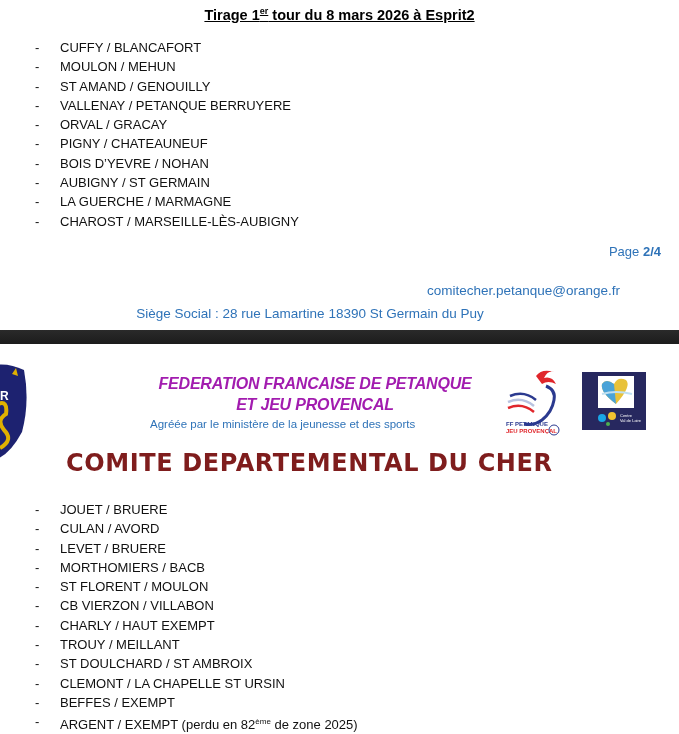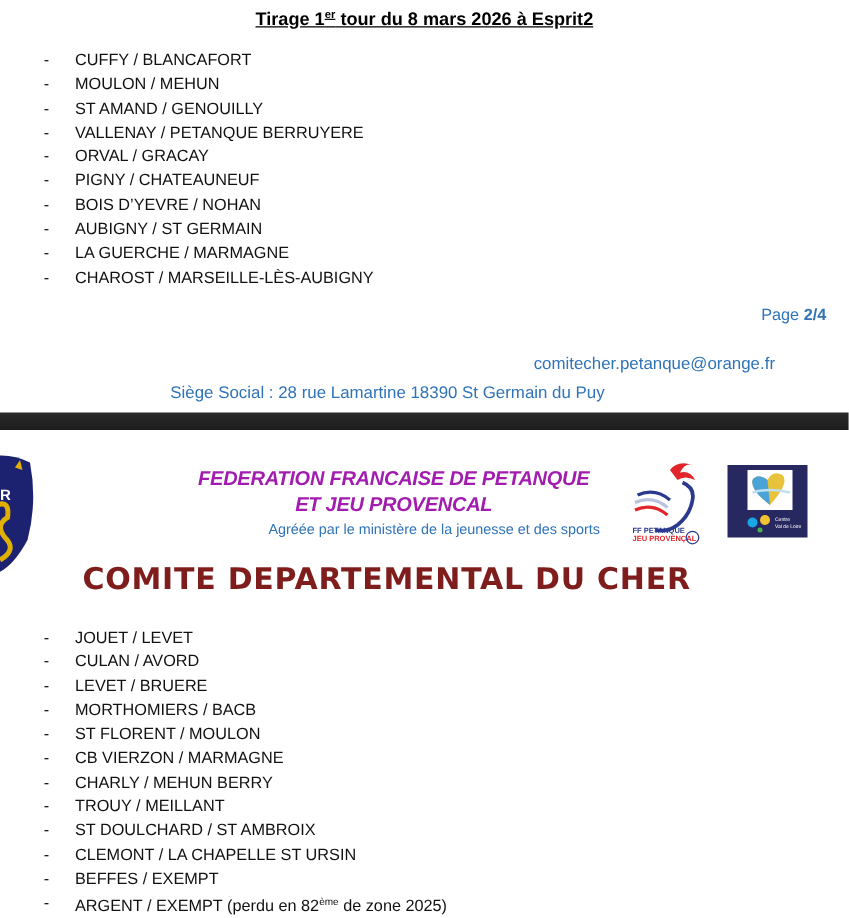--- a/index.html
+++ b/index.html
@@ -34,21 +34,21 @@
     .sep {
       left:0; top:330px; width:679px; height:14px;
       background:linear-gradient(#2a2a2a,#1c1c1c);
     }
     .fed1, .fed2 {
       left:150px; width:330px; text-align:center; font-weight:bold; font-style:italic;
       color:#a21caf; font-size:16px; font-family:"Liberation Sans", sans-serif;
       letter-spacing:-0.2px;
     }
     .agree {
-      left:150px; width:330px; text-align:right; font-size:11.5px; color:#2f73b8;
+      left:150px; width:330px; text-align:left; font-size:11.5px; color:#2f73b8;
       font-family:"Liberation Sans", sans-serif;
     }
     .cdc {
       left:66px; top:449px; font-family:"DejaVu Sans", sans-serif; font-weight:bold;
       font-size:24px; letter-spacing:0.6px; color:#7f1d1d; white-space:nowrap;
     }
     .crest { left:-22px; top:362px; width:52px; height:100px; }
     .rooster { left:502px; top:366px; width:66px; height:72px; }
     .region {
       left:582px; top:372px; width:64px; height:58px; background:#27285f;
@@ -152,45 +152,45 @@
     <text x="38" y="45" font-family="Liberation Sans, sans-serif" font-size="4" fill="#ffffff">Centre</text>
     <text x="38" y="50" font-family="Liberation Sans, sans-serif" font-size="4" fill="#ffffff">Val de Loire</text>
   </svg>
 </div>
 
 <div class="abs cdc">COMITE DEPARTEMENTAL DU CHER</div>
 
 <ul class="abs list" style="top:500px;">
   <li>
       <span class="dash">-</span>
-      <span class="txt">JOUET / LEVET</span>
+      <span class="txt">JOUET / BRUERE</span>
     </li>
   <li>
       <span class="dash">-</span>
       <span class="txt">CULAN / AVORD</span>
     </li>
   <li>
       <span class="dash">-</span>
       <span class="txt">LEVET / BRUERE</span>
     </li>
   <li>
       <span class="dash">-</span>
       <span class="txt">MORTHOMIERS / BACB</span>
     </li>
   <li>
       <span class="dash">-</span>
       <span class="txt">ST FLORENT / MOULON</span>
     </li>
   <li>
       <span class="dash">-</span>
-      <span class="txt">CB VIERZON / MARMAGNE</span>
-    </li>
-  <li>
-      <span class="dash">-</span>
-      <span class="txt">CHARLY / MEHUN BERRY</span>
+      <span class="txt">CB VIERZON / VILLABON</span>
+    </li>
+  <li>
+      <span class="dash">-</span>
+      <span class="txt">CHARLY / HAUT EXEMPT</span>
     </li>
   <li>
       <span class="dash">-</span>
       <span class="txt">TROUY / MEILLANT</span>
     </li>
   <li>
       <span class="dash">-</span>
       <span class="txt">ST DOULCHARD / ST AMBROIX</span>
     </li>
   <li>

